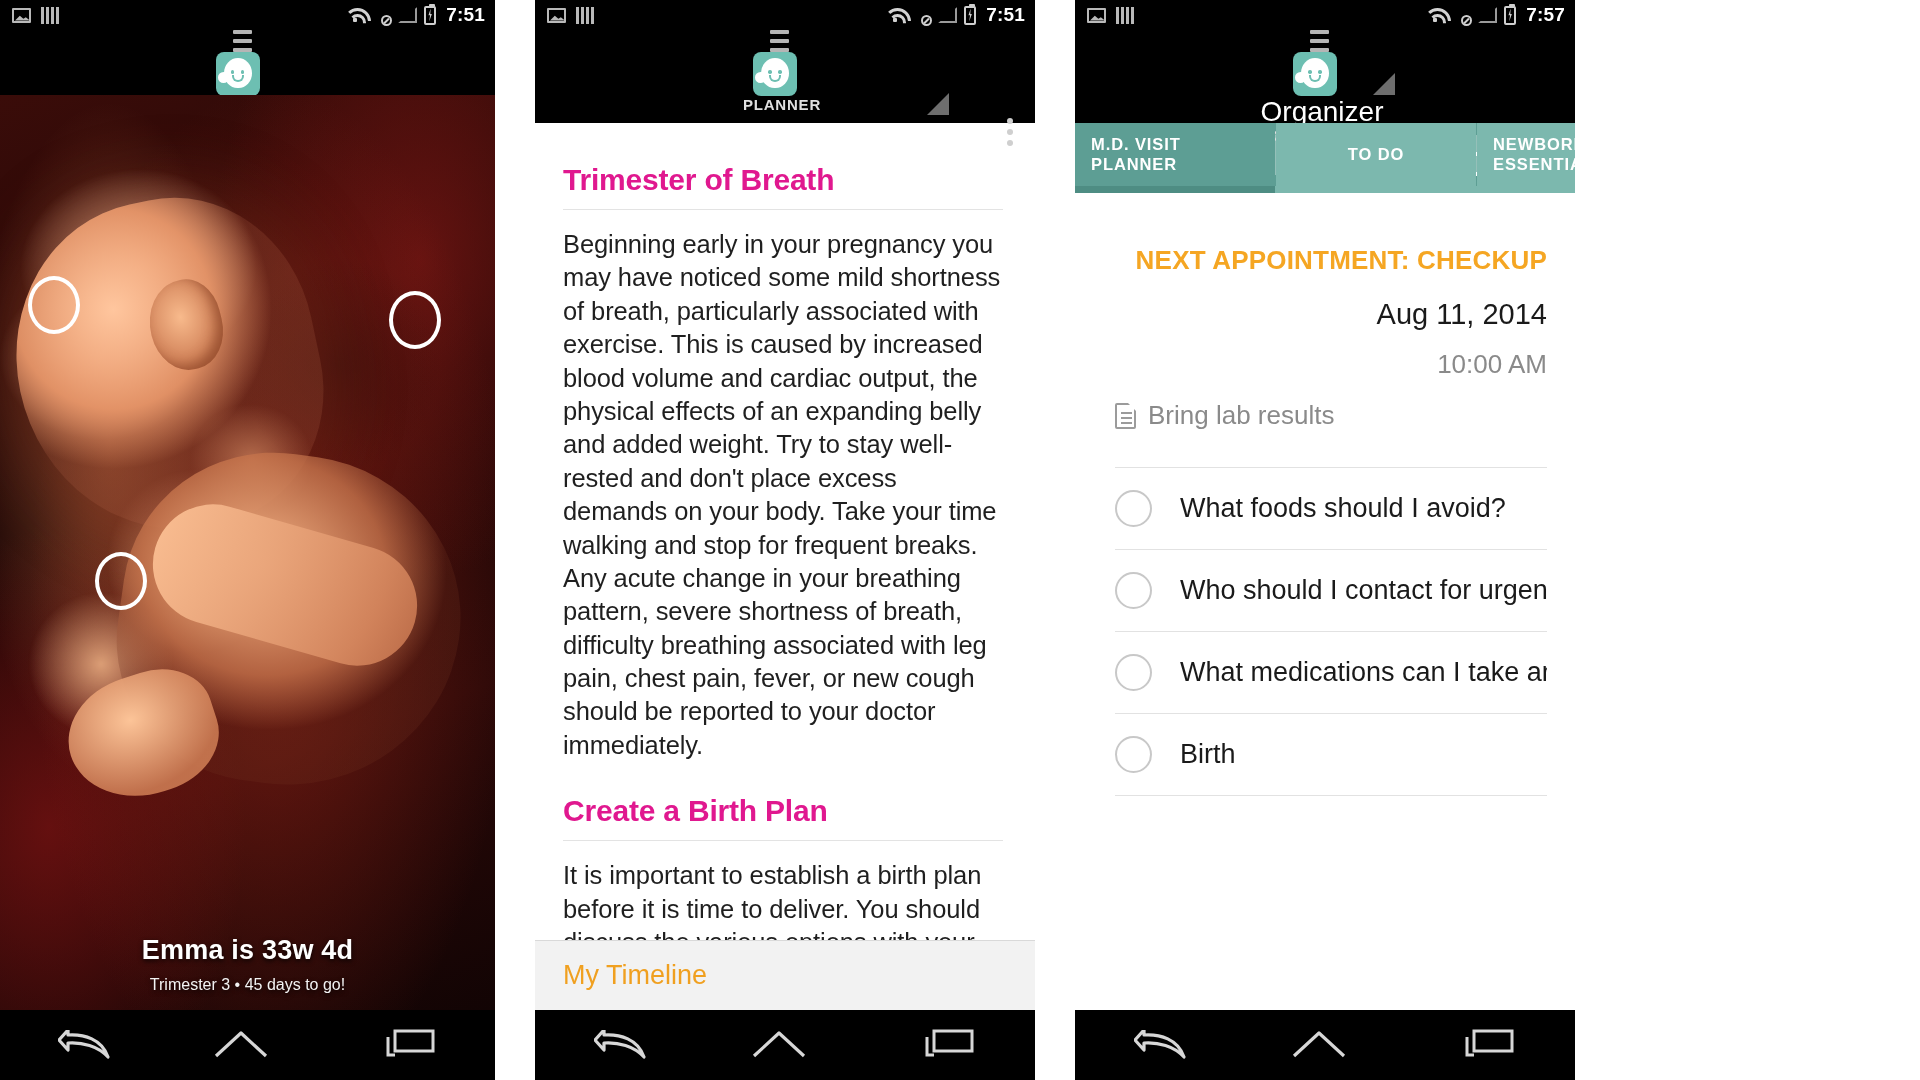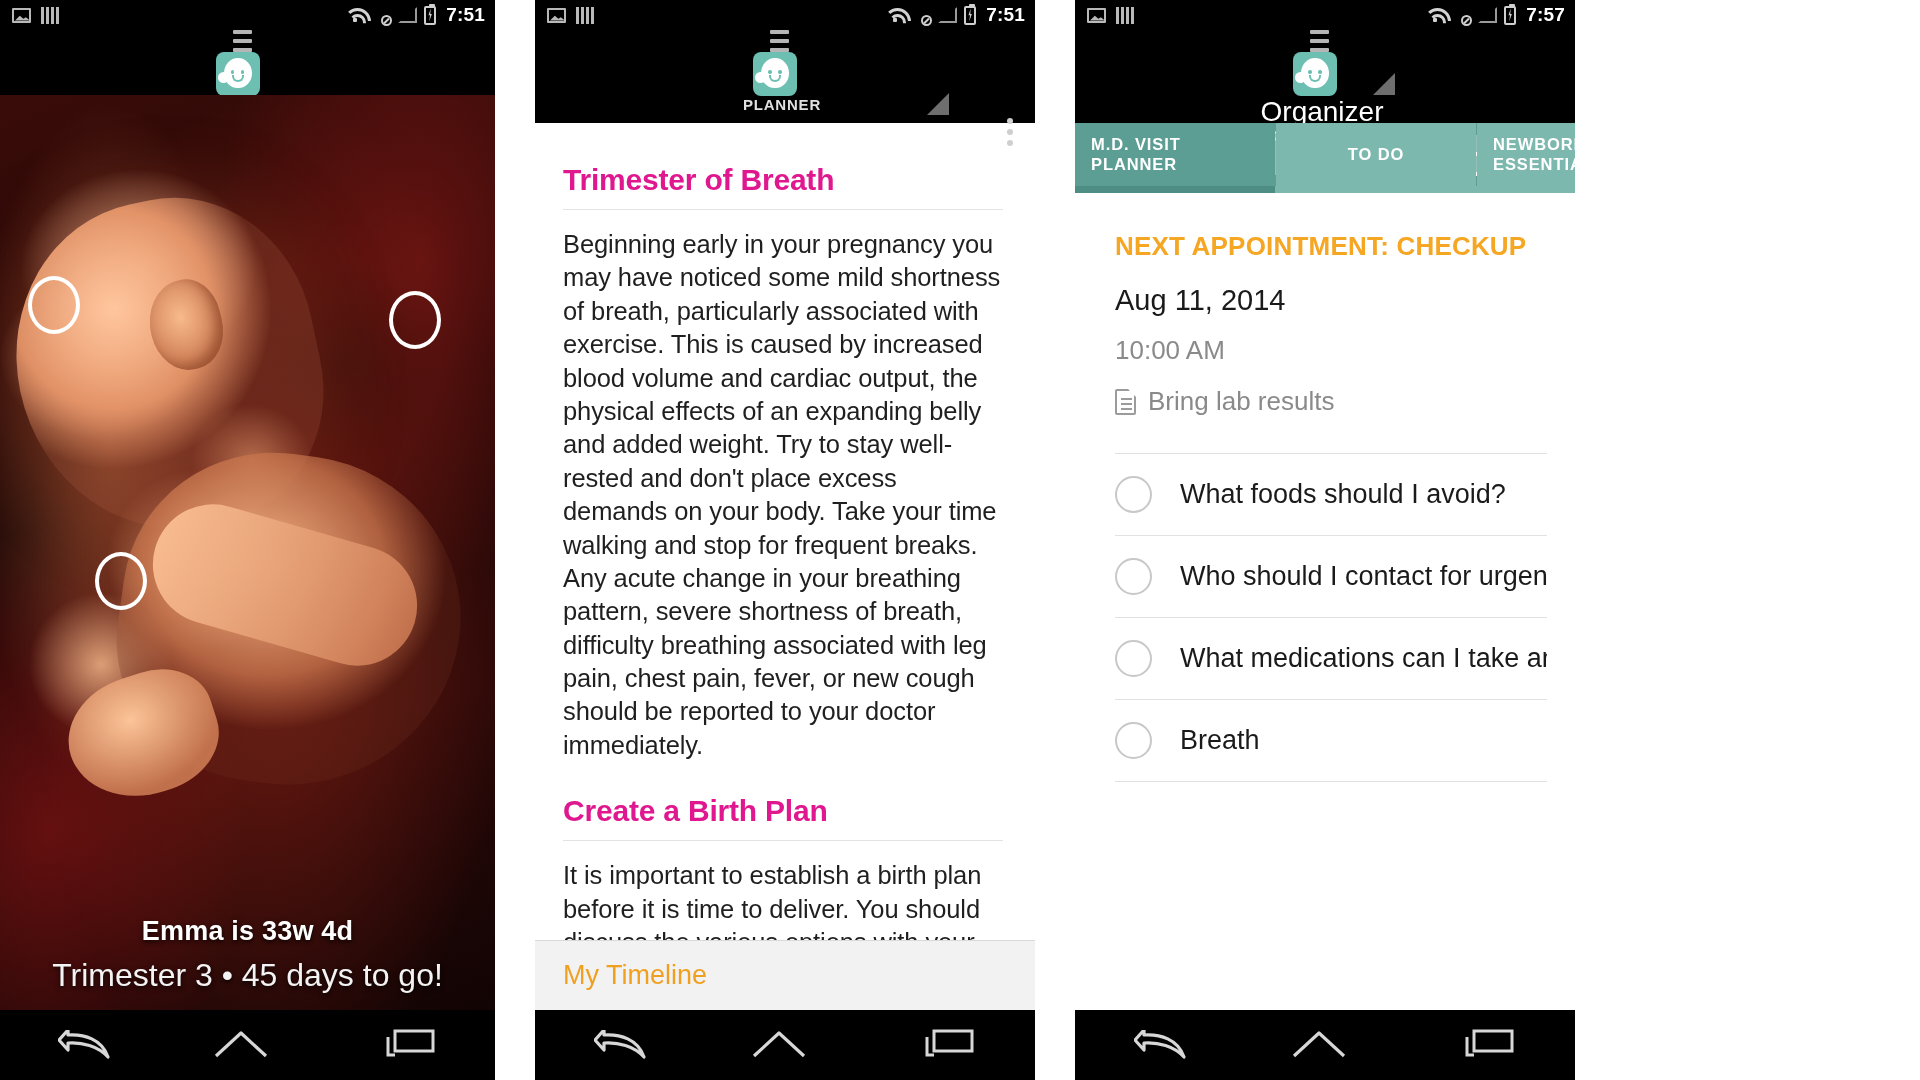--- a/index.html
+++ b/index.html
@@ -236,21 +236,21 @@
   }
   .hotspot.h1 { left:28px; top:181px; width:52px; height:58px; }
   .hotspot.h2 { left:389px; top:196px; width:52px; height:58px; }
   .hotspot.h3 { left:95px; top:457px; width:52px; height:58px; }
 
   .hero-caption {
     position:absolute; left:0; right:0; bottom:16px; text-align:center;
     text-shadow:0 2px 5px rgba(0,0,0,0.85);
   }
   .cap-main { color:#fff; font-size:27px; font-weight:bold; letter-spacing:0.2px; }
-  .cap-sub { color:#f3f3f3; font-size:32px; margin-top:10px; }
+  .cap-sub { color:#f3f3f3; font-size:16px; margin-top:10px; }
 
   
   .article {
     background:#fff; height:calc(1080px - 30px - 93px - 70px - 70px);
     padding:40px 32px 0 28px; overflow:hidden;
   }
   .art-h {
     color:#e0188f; font-size:30px; font-weight:bold; letter-spacing:-0.2px;
   }
   .art-rule { height:1px; background:#e3e3e3; margin:12px 0 18px 0; }
@@ -281,21 +281,21 @@
   .tab-div {
     width:1px; background:rgba(255,255,255,0.35); height:40px; align-self:center; flex:0 0 auto;
   }
   .tab-indicator {
     height:7px; background:#4e8d83; width:200px;
   }
   .tab-indicator-rest { height:7px; background:#7cb8ae; flex:1; }
   .tab-ind-row { display:flex; }
 
   .org-body { background:#fff; height:calc(1080px - 30px - 93px - 63px - 7px - 70px); padding:0 0 0 0; overflow:hidden; }
-  .appt { padding:38px 28px 0 40px; }
+  .appt { padding:52px 28px 0 40px;text-align:right; }
   .appt-title { color:#f5a623; font-size:26px; font-weight:bold; letter-spacing:0.2px; }
   .appt-date { color:#1a1a1a; font-size:29px; margin-top:22px; }
   .appt-time { color:#8a8a8a; font-size:26px; margin-top:18px; }
   .appt-note { display:flex; align-items:center; gap:12px; margin-top:20px; }
   .doc-ic {
     width:21px; height:26px; border:2px solid #9b9b9b; border-radius:2px;
     position:relative; flex:0 0 auto;
   }
   .doc-ic::before {
     content:""; position:absolute; right:-2px; top:-2px;
@@ -609,21 +609,21 @@
         <div class="list-item">
           <span class="li-circle"></span>
           <span class="li-label">Who should I contact for urgent matters?</span>
         </div>
         <div class="list-item">
           <span class="li-circle"></span>
           <span class="li-label">What medications can I take and which o...</span>
         </div>
         <div class="list-item">
           <span class="li-circle"></span>
-          <span class="li-label">Breath</span>
+          <span class="li-label">Birth</span>
         </div>
       </div>
     </div>
 
     <div class="navbar">
       <span class="nav-back">
         <svg width="54" height="34" viewBox="0 0 54 34">
             <path d="M50 27 C44 9 26 4 10 5 L10 0 L1 10 L10 20 L10 13 C24 12 40 16 50 27 Z" fill="none" stroke="#d7d7d7" stroke-width="3.2" stroke-linejoin="round"></path>
           </svg>
       </span>

